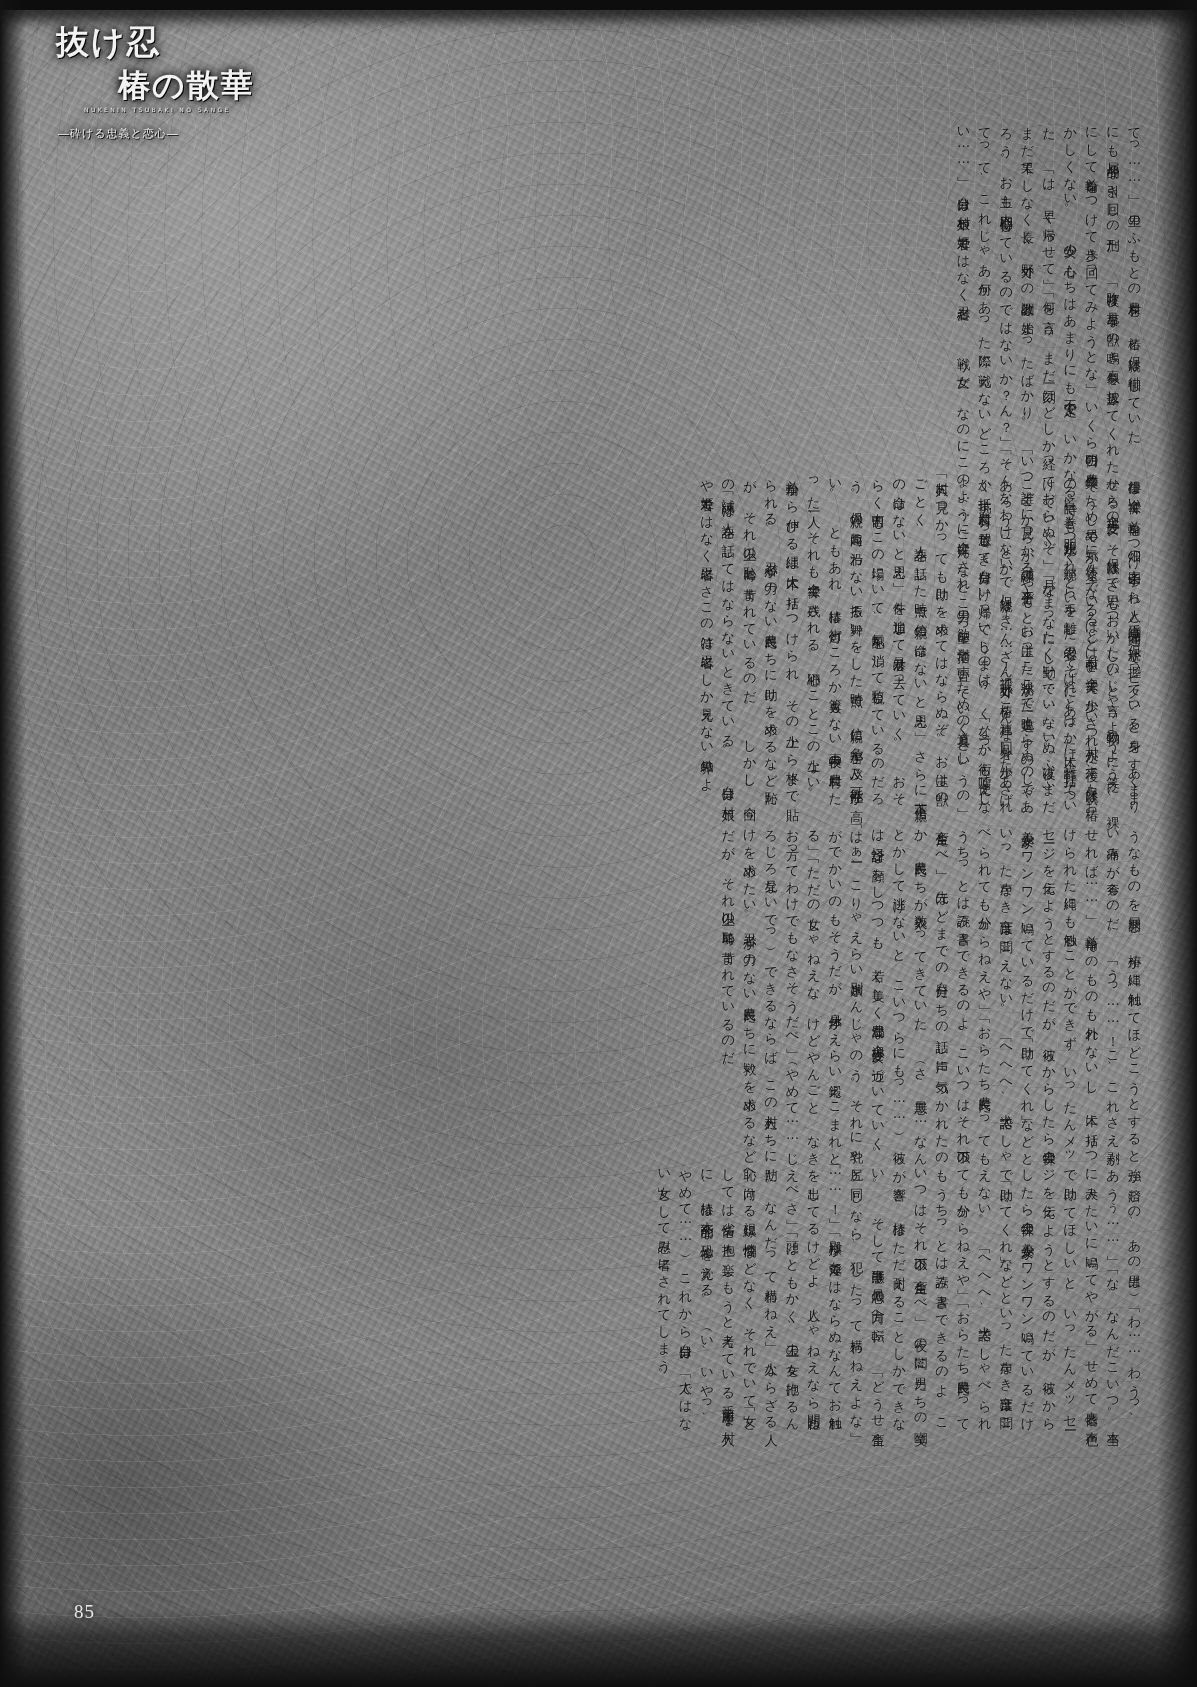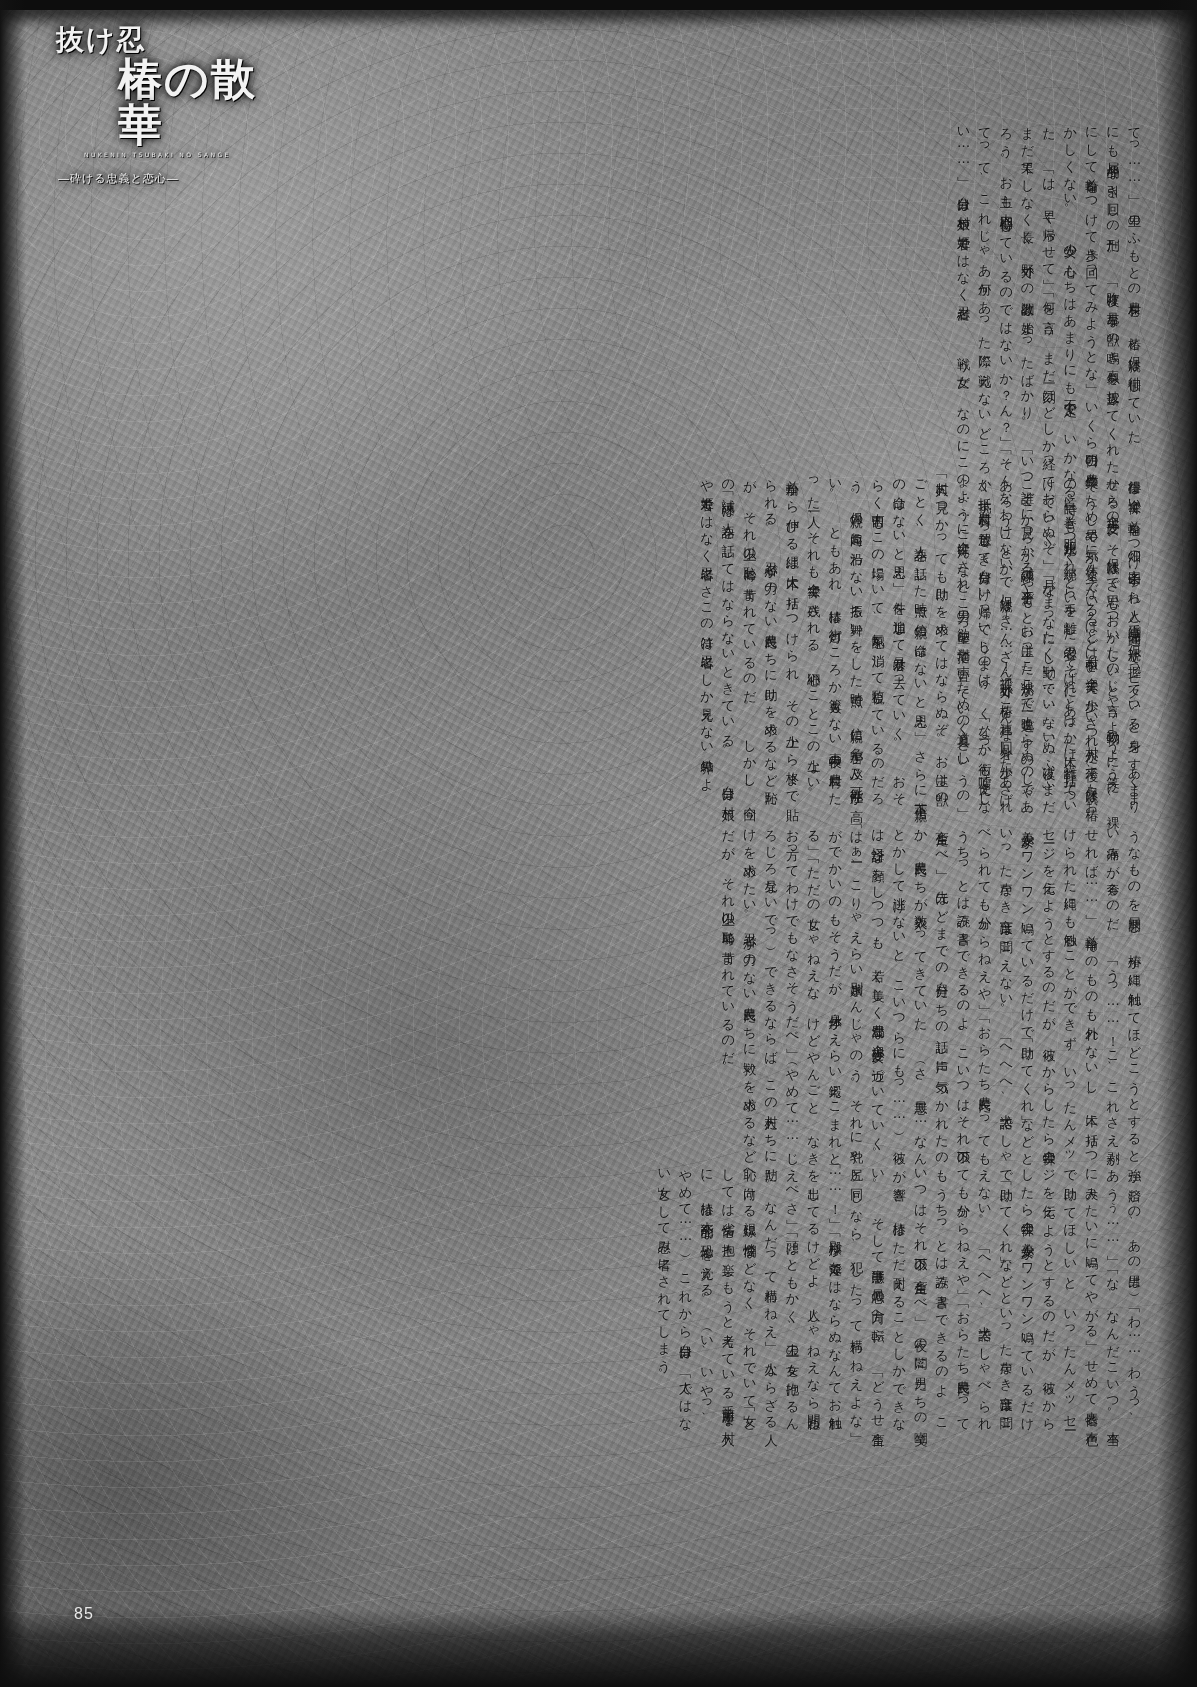--- a/index.html
+++ b/index.html
@@ -65,32 +65,32 @@
   
   #logo {
     position: absolute;
     left: 56px;
     top: 26px;
     width: 210px;
     color: #f2f2f2;
     text-shadow: 0 0 6px rgba(0,0,0,0.95), 0 0 14px rgba(0,0,0,0.8), 1px 1px 0 #000;
   }
   #logo .line1 {
-    font-size: 28px;
+    font-size: 33px;
     font-weight: bold;
     letter-spacing: 2px;
     line-height: 1;
-    font-family: Liberation Sans, sans-serif;
+    font-family: Liberation Serif, serif;
   }
   #logo .line2 {
-    font-size: 44px;
+    font-size: 32px;
     font-weight: bold;
     letter-spacing: 2px;
     line-height: 1.05;
-    margin-top: 2px;
+    margin-top: 10px;
     margin-left: 26px;
     font-family: "DejaVu Serif", serif;
     padding-left: 36px;
   }
   #logo .romaji {
     font-size: 6px;
     letter-spacing: 2.4px;
     margin-top: 3px;
     margin-left: 28px;
     opacity: 0.9;
@@ -125,22 +125,22 @@
   #block-2 { top: 470px; right: 52px; height: 330px; width: 570px; }
   #block-3 { top: 820px; right: 52px; height: 340px; width: 1045px; }
   #block-4 { top: 1160px; right: 52px; height: 265px; width: 1045px; }
 
   
   #page-number {
     position: absolute;
     left: 74px;
     bottom: 64px;
     color: #e9e9e9;
-    font-size: 16px;
-    font-family: Liberation Sans, sans-serif;
+    font-size: 19px;
+    font-family: Liberation Serif, serif;
     letter-spacing: 1px;
     text-shadow: 0 0 6px rgba(0,0,0,0.9);
   }
 </style>
 </head>
 <body>
 
 <div id="page">
 
   <div id="grain"></div>

